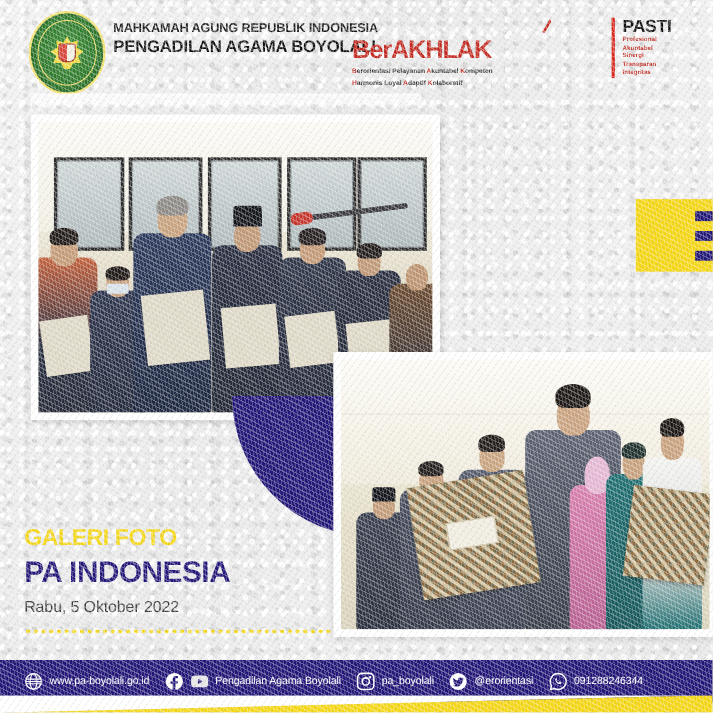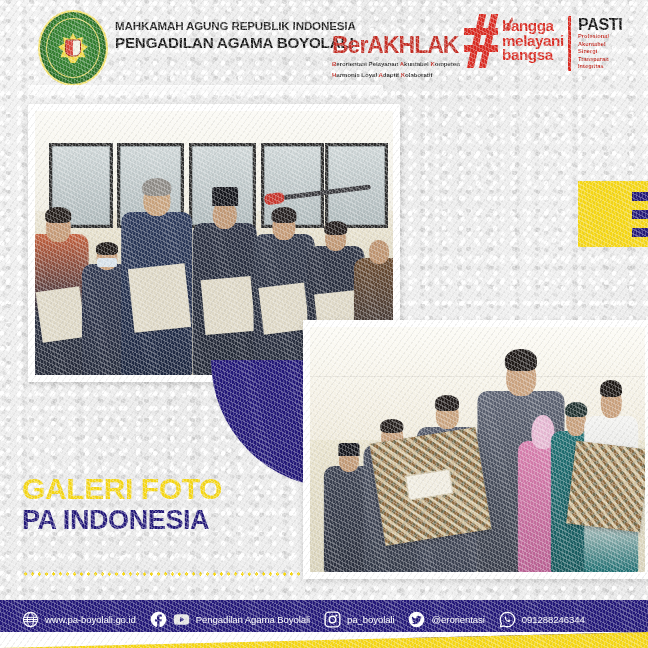--- a/index.html
+++ b/index.html
@@ -23,21 +23,21 @@
   
   #grain{
     position:absolute;inset:0;pointer-events:none;opacity:.55;
     background-image:
       repeating-linear-gradient(27deg, rgba(255,255,255,.55) 0 1px, rgba(0,0,0,0) 1px 4px),
       repeating-linear-gradient(-54deg, rgba(160,160,160,.28) 0 1px, rgba(0,0,0,0) 1px 5px),
       repeating-linear-gradient(81deg, rgba(255,255,255,.4) 0 1px, rgba(0,0,0,0) 1px 3px);
   }
 
   
-  #header{position:absolute;left:12px;top:0;width:604px;height:92px;}
+  #header{position:absolute;left:0;top:0;width:604px;height:92px;}
   #seal{
     position:absolute;left:26px;top:10px;width:66px;height:72px;
     border-radius:50%;
     background:radial-gradient(ellipse at 50% 45%, #3f8f3a 0%, #2f7a2c 55%, #245f22 100%);
     border:2px solid #f2e06a;
     box-shadow:0 0 0 1.5px #2a6b27 inset;
     display:flex;align-items:center;justify-content:center;
   }
   #seal .ring{
     width:52px;height:58px;border-radius:50%;
@@ -151,21 +151,21 @@
     position:absolute;background:#8d6a3f;
     background-image:
       repeating-linear-gradient(45deg, rgba(235,222,188,.8) 0 3px, rgba(0,0,0,0) 3px 7px),
       repeating-linear-gradient(-45deg, rgba(92,110,92,.55) 0 3px, rgba(0,0,0,0) 3px 8px);
     box-shadow:0 2px 4px rgba(0,0,0,.3);
   }
   .batik .lbl{position:absolute;left:28%;top:36%;width:40%;height:22%;background:#f0ece0;border:1px solid #cbbfa2;}
 
   
   #title-block{position:absolute;left:22px;top:474px;width:280px;}
-  #t1{font-size:30px;font-weight:700;color:#f5d613;letter-spacing:-.4px;line-height:30px;}
+  #t1{font-size:21px;font-weight:700;color:#f5d613;letter-spacing:-.4px;line-height:30px;}
   #t2{font-size:27px;font-weight:700;color:#221778;letter-spacing:-.4px;line-height:30px;margin-top:1px;}
   #t3{font-size:14.5px;font-weight:400;color:#3b3b3b;margin-top:9px;letter-spacing:-.1px;}
   #dots{
     position:absolute;left:22px;top:572px;width:280px;height:4px;
     background-image:radial-gradient(circle, #f5d613 0 1.6px, rgba(0,0,0,0) 1.7px);
     background-size:7px 4px;background-repeat:repeat-x;
   }
 
   
   #footer{
@@ -209,33 +209,20 @@
         <path d="M1 12 L8 0 L9 3 L3 13 Z" fill="#c32b22"></path>
       </svg>
       <div class="sub">
         <span class="hi">B</span><span>erorientasi Pelayanan </span><span class="hi">A</span><span>kuntabel </span><span class="hi">K</span><span>ompeten</span>
       </div>
       <div class="sub">
         <span class="hi">H</span><span>armonis Loyal </span><span class="hi">A</span><span>daptif </span><span class="hi">K</span><span>olaboratif</span>
       </div>
     </div>
 
-    <div id="bangga">
-      <div class="hash">
-        <i class="v1"></i>
-          <i class="v2"></i>
-          <i class="h1"></i>
-          <i class="h2"></i>
-      </div>
-      <div class="words">
-        <div>bangga</div>
-        <div>melayani</div>
-        <div>bangsa</div>
-      </div>
-    </div>
 
     <div id="pasti">
       <div class="pt">PASTI</div>
       <div class="pl">Profesional</div>
       <div class="pl">Akuntabel</div>
       <div class="pl">Sinergi</div>
       <div class="pl">Transparan</div>
       <div class="pl">Integritas</div>
     </div>
   </div>
@@ -355,20 +342,21 @@
         <div class="head" style="bottom:73%;width:38%;height:15%;background:#c9a07c;"></div>
         <div class="hair" style="bottom:83%;width:41%;height:8%;background:#1d1815;"></div>
       </div>
       <div class="batik" style="left:78%;top:48%;width:22%;height:34%;transform:rotate(7deg);"></div>
     </div>
   </div>
 
   <div id="title-block">
     <div id="t1">GALERI FOTO</div>
     <div id="t2">PA INDONESIA</div>
+    <div id="t3">Rabu, 5 Oktober 2022</div>
   </div>
   <div id="dots"></div>
 
   <div id="footer">
 
     <div class="fitem">
       <svg class="ficon" viewBox="0 0 24 24">
         <circle cx="12" cy="12" r="10" fill="none" stroke="#fff" stroke-width="1.6"></circle>
         <ellipse cx="12" cy="12" rx="4.4" ry="10" fill="none" stroke="#fff" stroke-width="1.4"></ellipse>
         <path d="M2.4 9h19.2M2.4 15h19.2M2 12h20" stroke="#fff" stroke-width="1.4" fill="none"></path>

